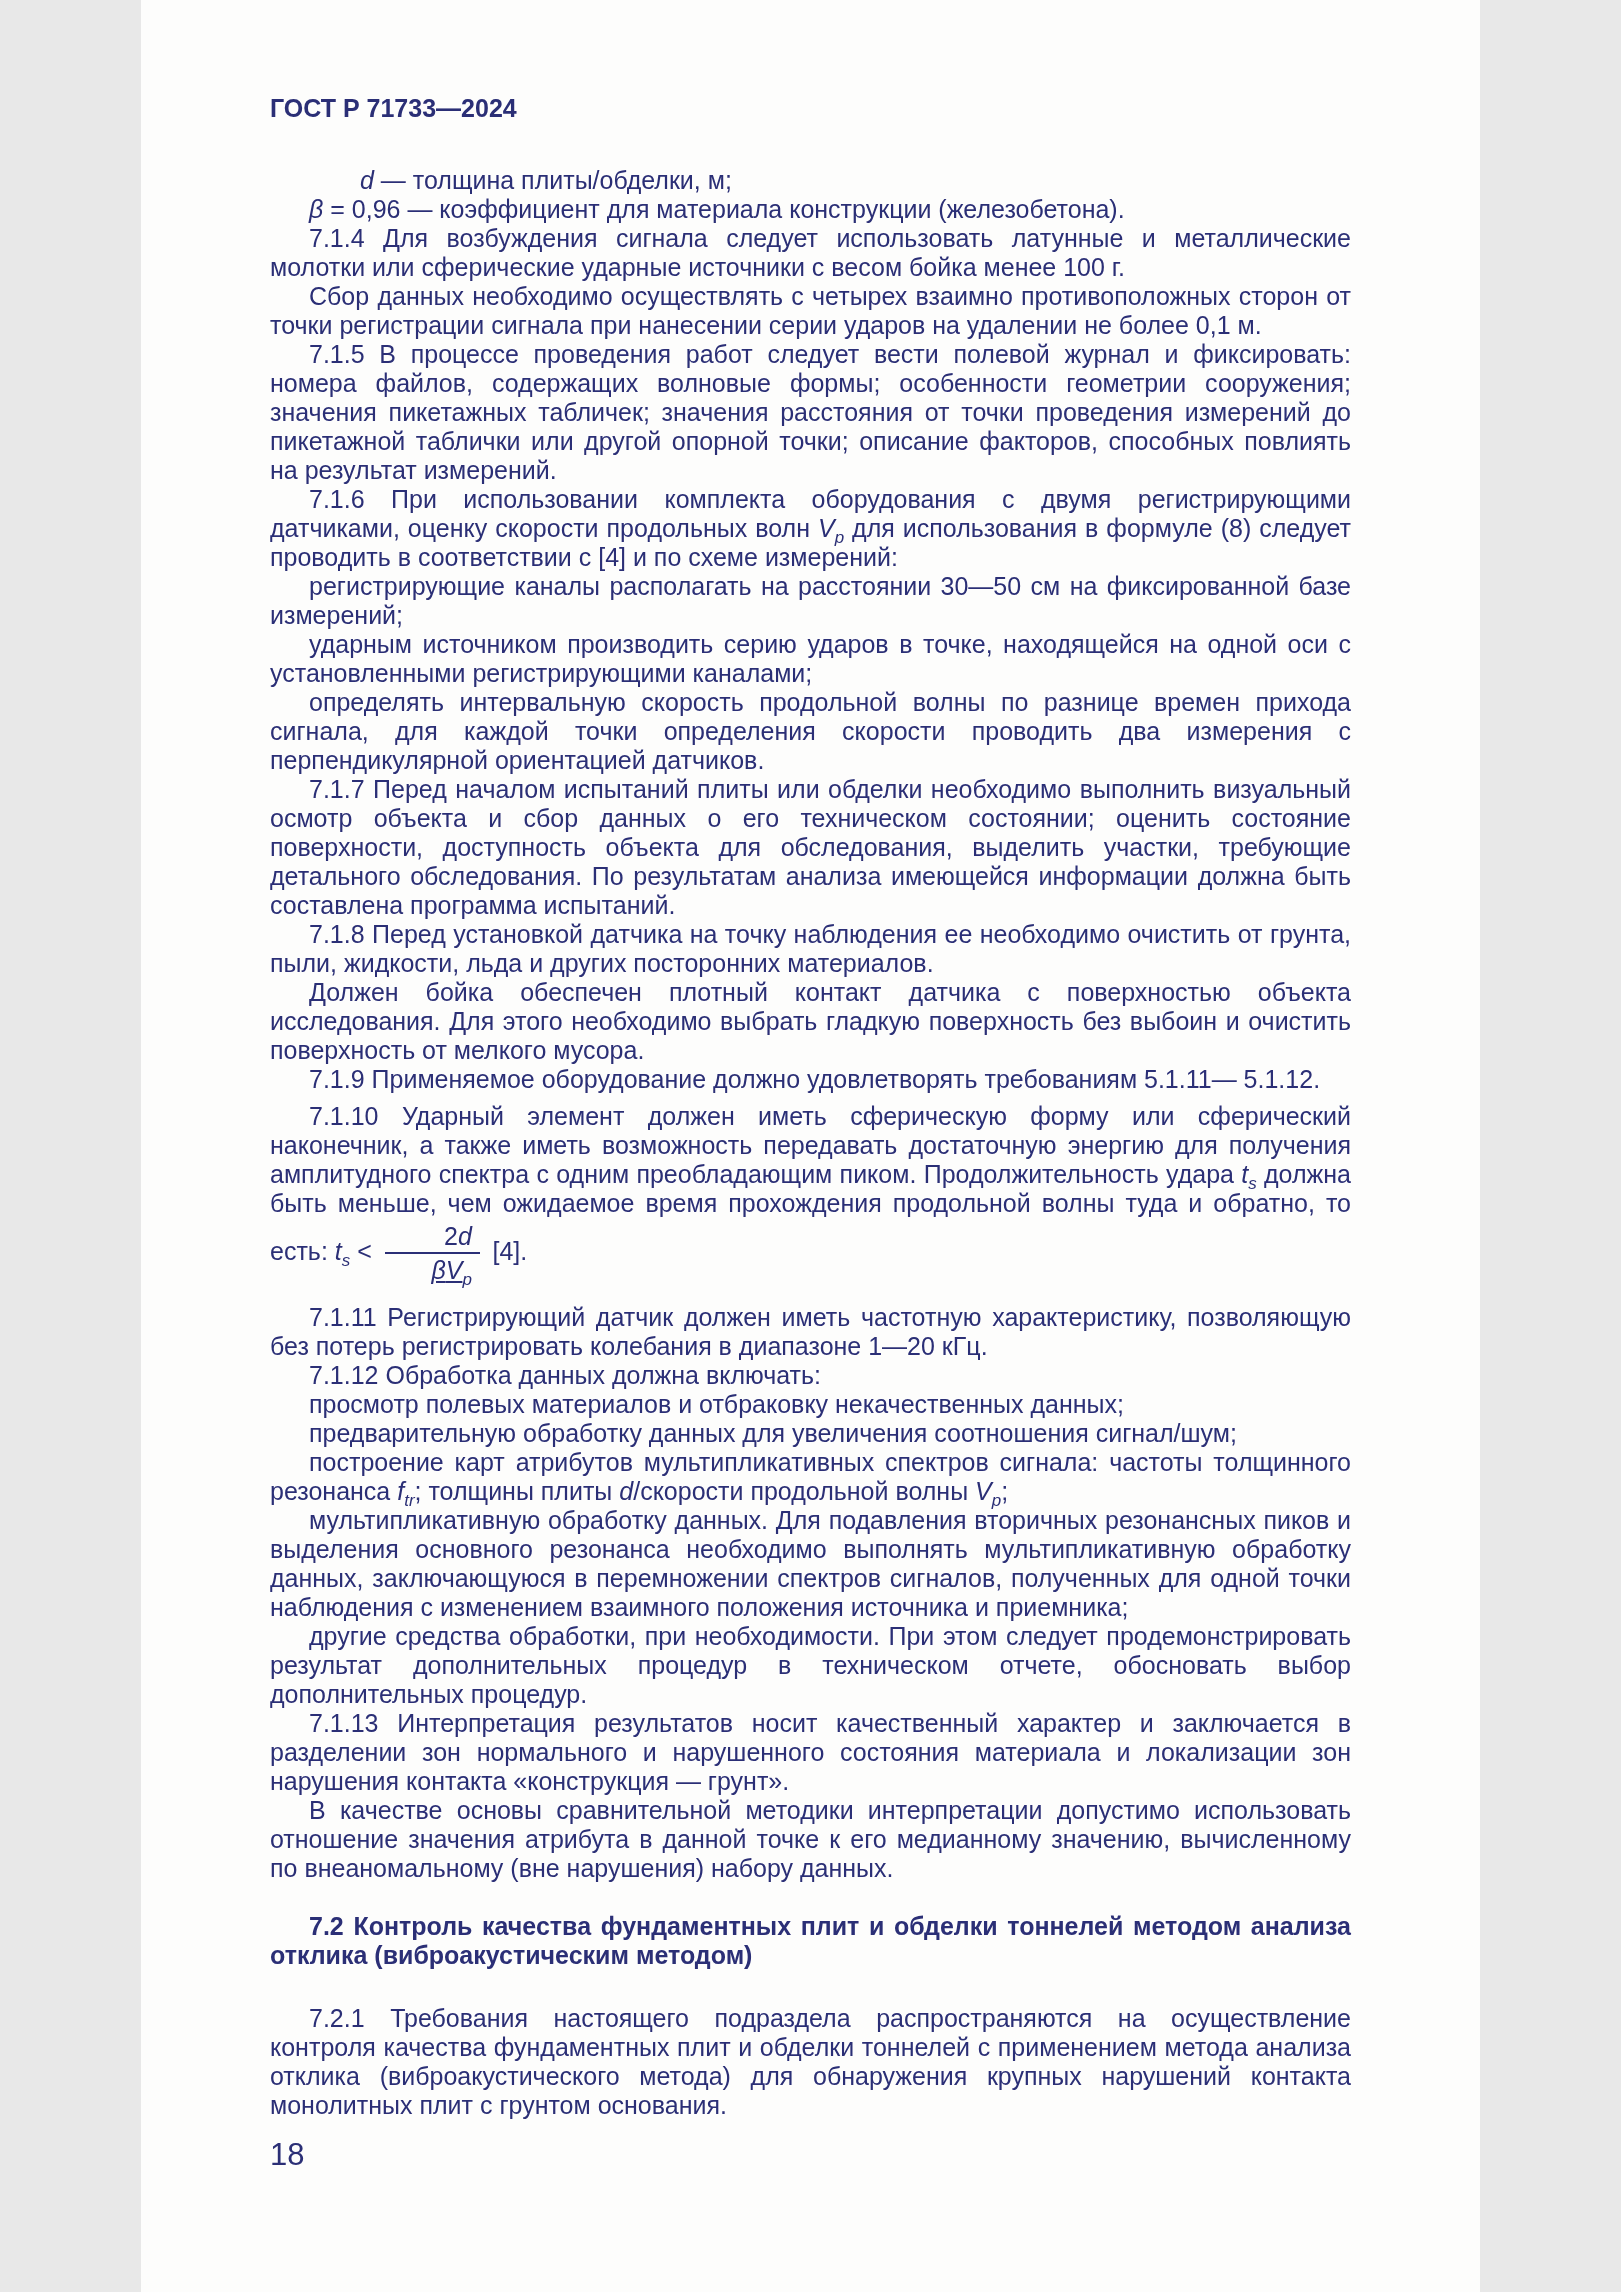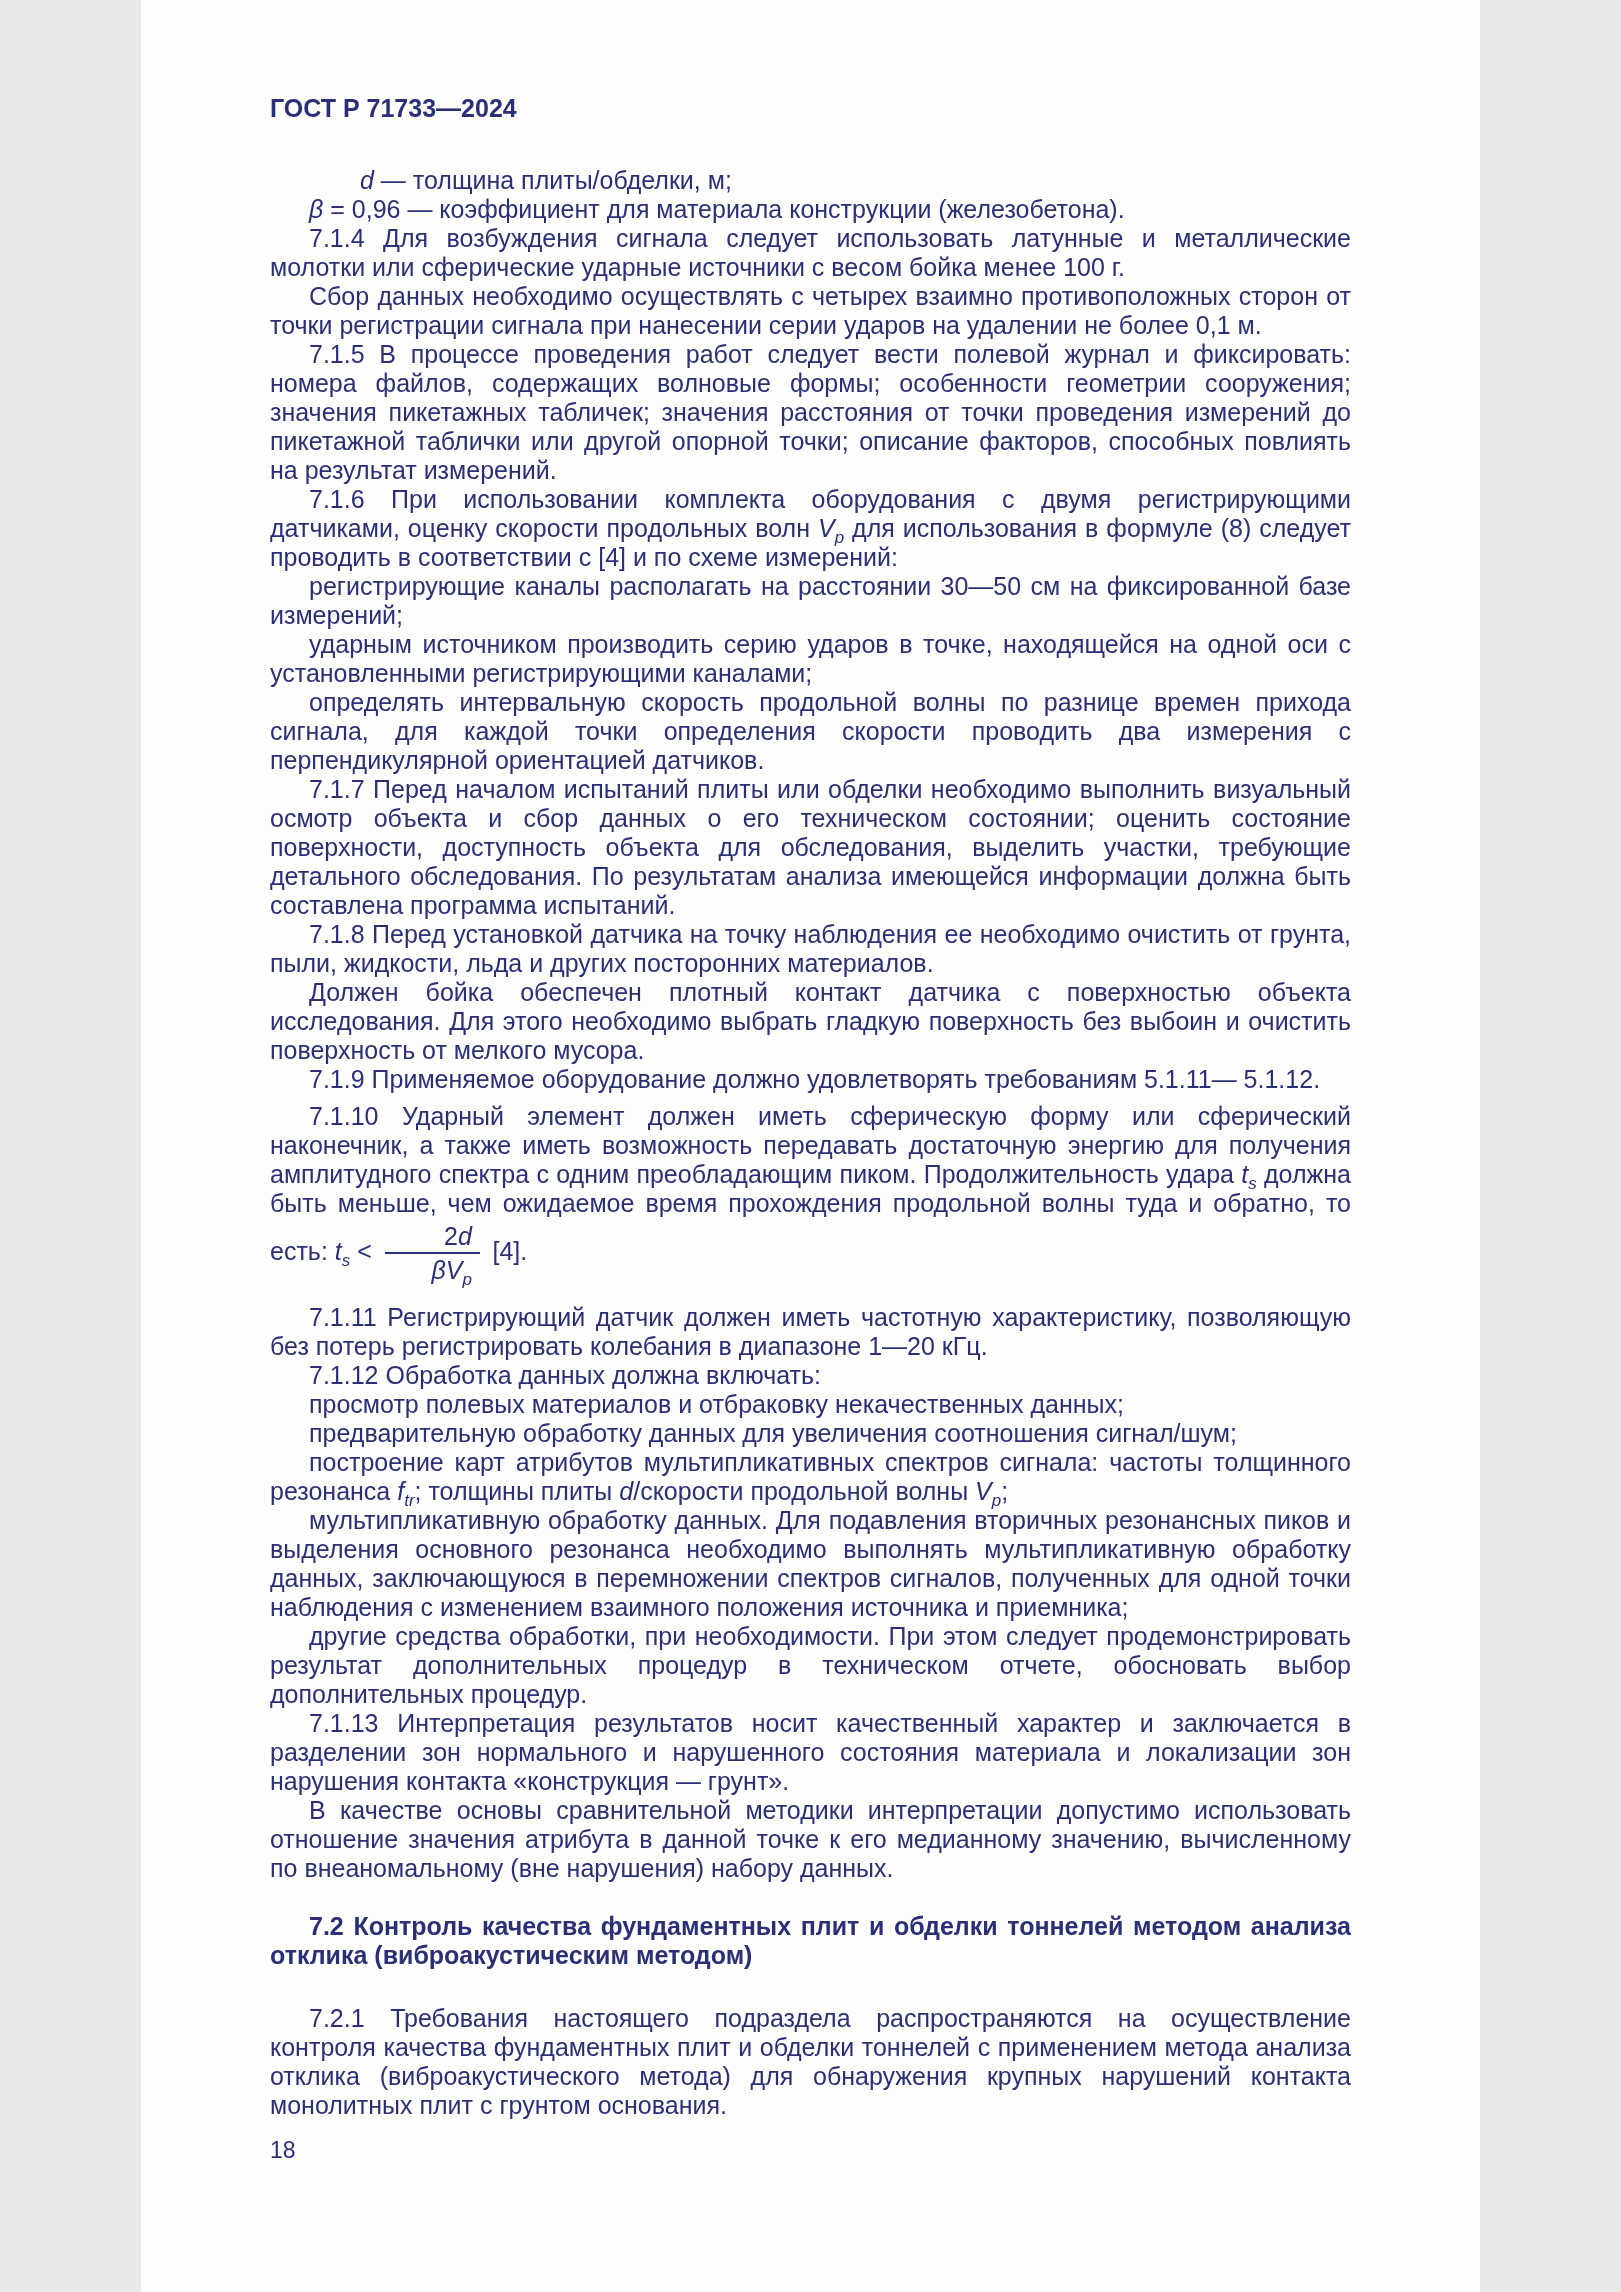--- a/index.html
+++ b/index.html
@@ -55,26 +55,27 @@
     margin: 3.9px 5.9px;
   }
   .frac .num {
     display: block;
     border-bottom: 2px solid currentColor;
     padding: 0 7.8px 2px 7.8px;
   }
   .frac .den {
     display: block;
     padding: 2px 7.8px 0 7.8px;
+    text-decoration: underline;
   }
   .page-number {
     position: absolute;
     left: 129px;
     top: 2137px;
-    font-size: 23px;
+    font-size: 31px;
   }
 </style>
 </head>
 <body>
 
 <div class="page">
   <div class="doc-header">ГОСТ Р 71733—2024</div>
 
   <div class="doc-body" id="doc-body">
       <p class="para definition"><span class="it">d</span><span> — толщина плиты/обделки, м;</span></p>

